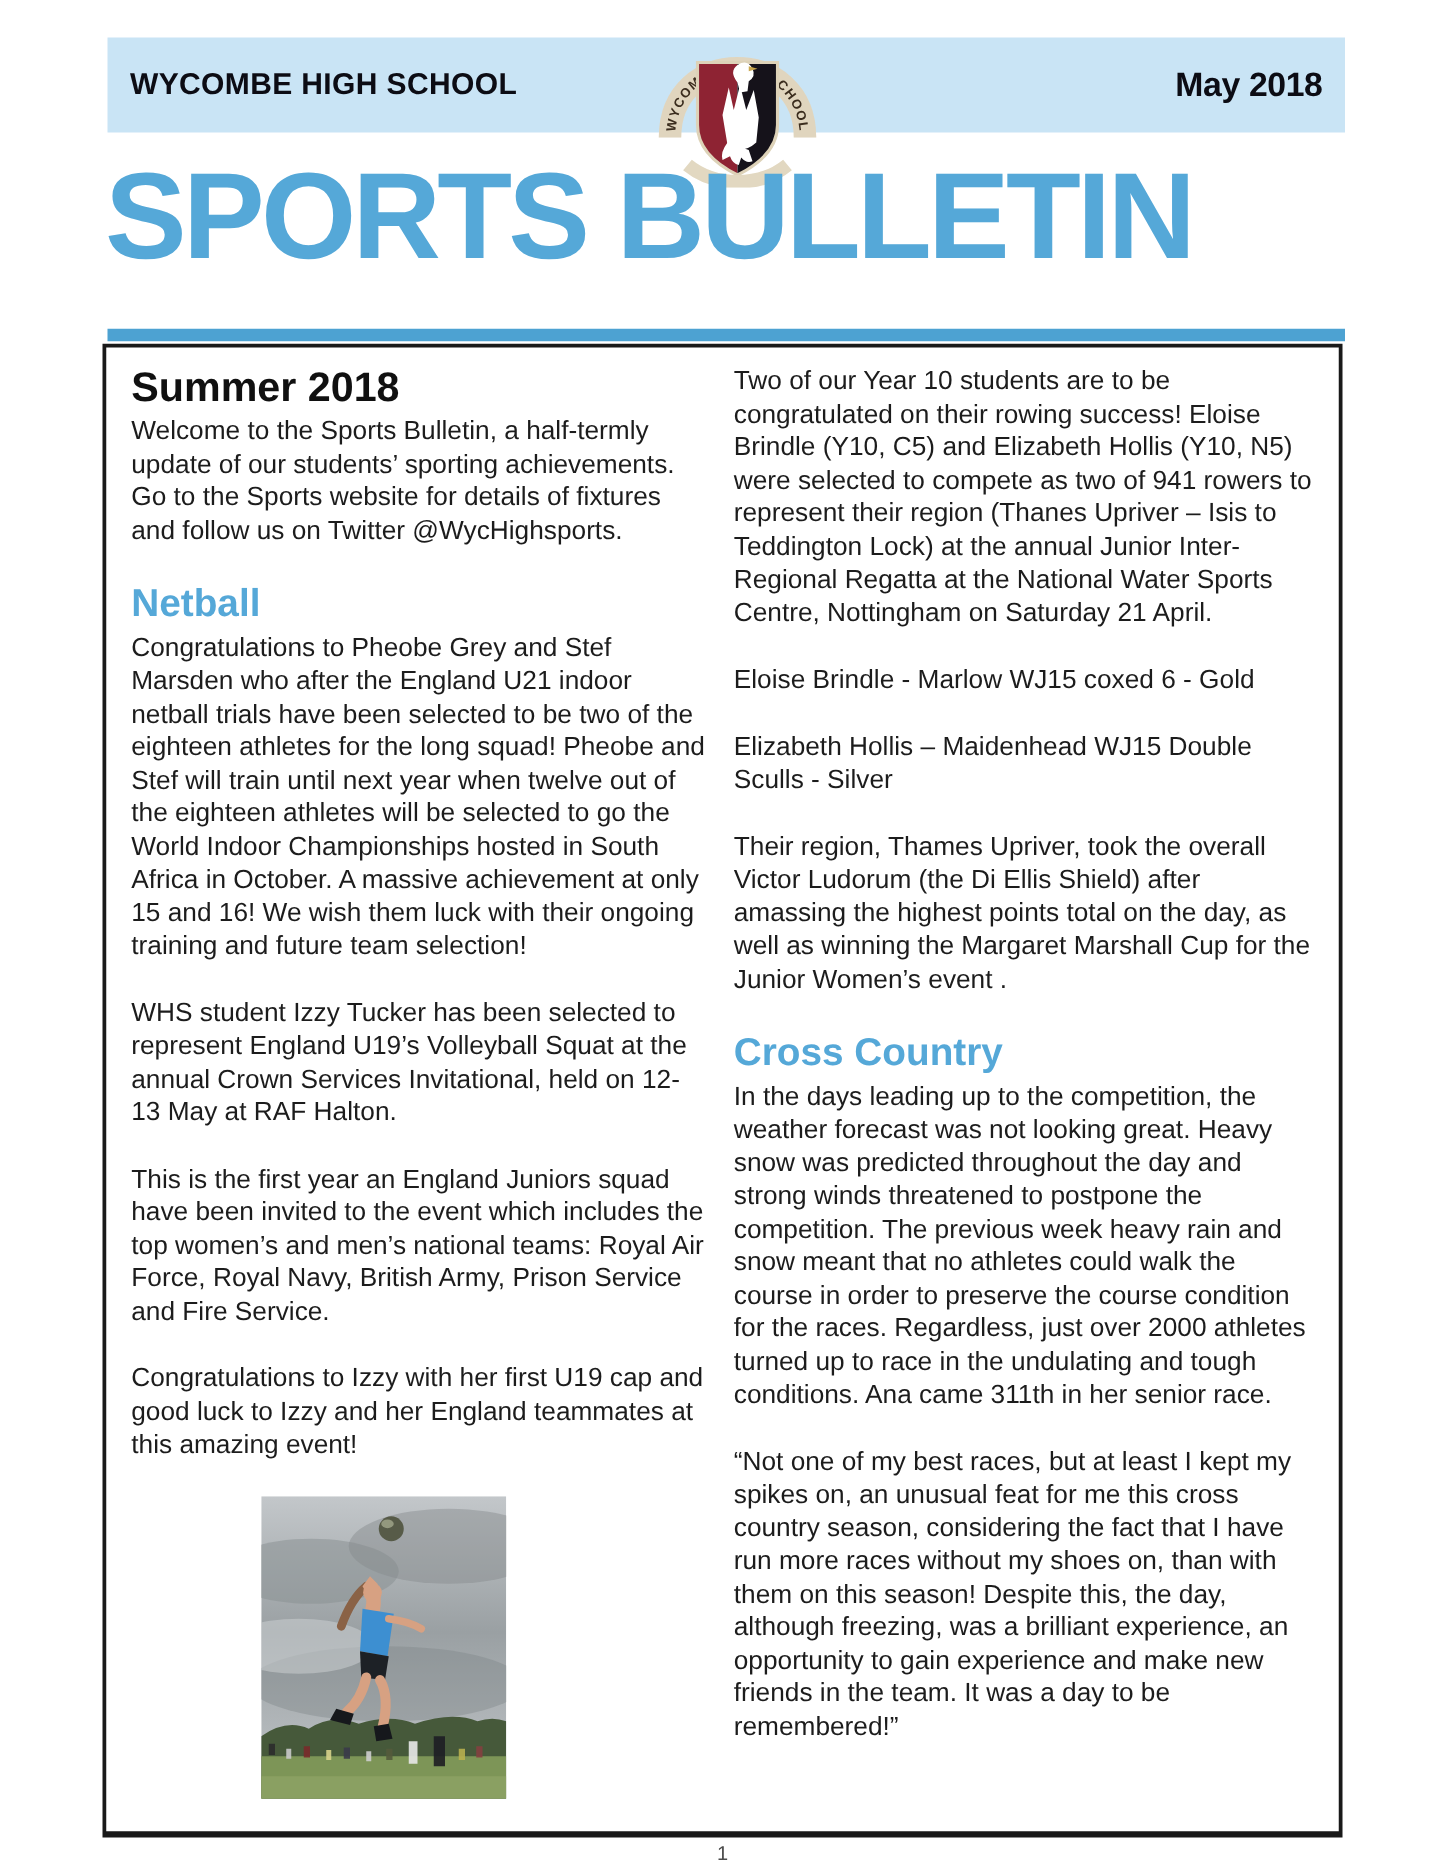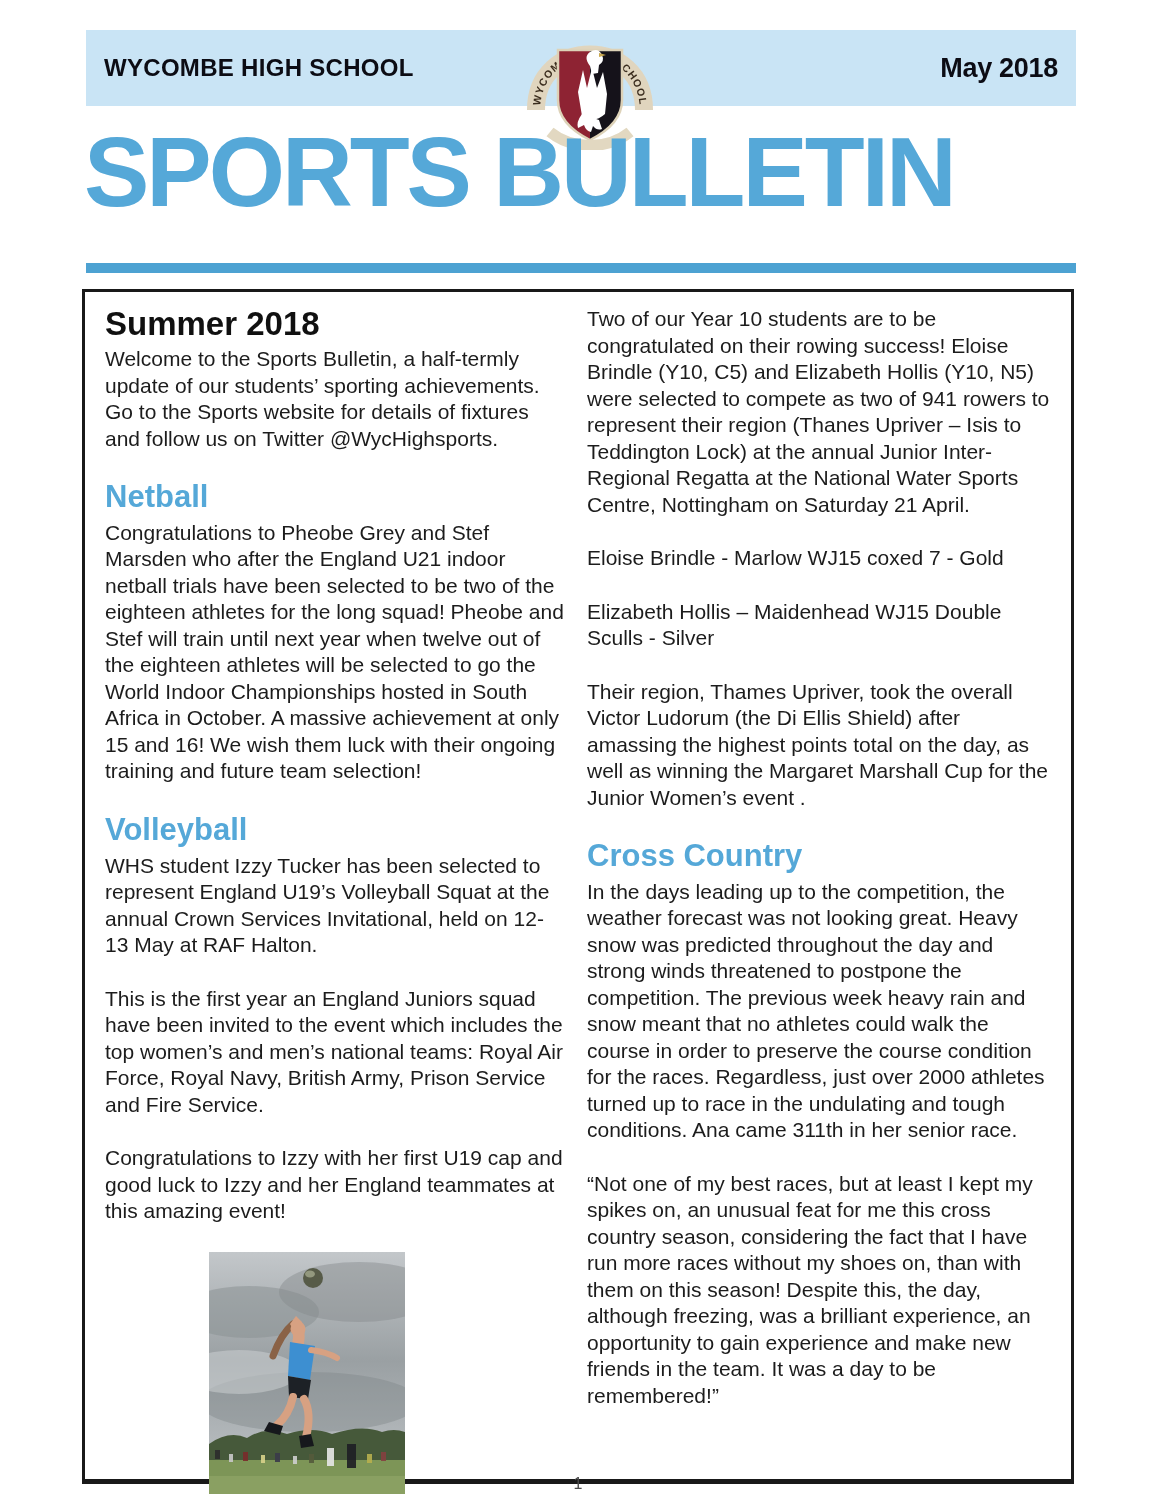--- a/index.html
+++ b/index.html
@@ -22,21 +22,21 @@
   
   .title{
     position:absolute;left:84px;top:123px;width:994px;margin:0;
     font-size:98px;font-weight:bold;color:#55a8d8;letter-spacing:-3px;
     line-height:1;white-space:nowrap;
   }
   .divider{position:absolute;left:86px;top:263px;width:990px;height:10px;background:#4da2d2;}
 
   
   .content-box{
-    position:absolute;left:82px;top:289px;width:992px;height:1195px;
+    position:absolute;left:82px;top:275px;width:992px;height:1195px;
     border:3px solid #191919;border-bottom-width:5px;box-sizing:border-box;background:#fff;
   }
   .col{position:absolute;top:14px;}
   .col.left{left:20px;width:462px;}
   .col.right{left:502px;width:468px;}
 
   p.body{font-size:21px;line-height:26.5px;margin:0 0 27px;color:#1c1c1c;}
   .h-black{font-size:33px;font-weight:bold;color:#101010;margin:0 0 4px;line-height:1.1;}
   .h-sc{
     font-size:32px;font-weight:bold;color:#1b7ac9;font-variant:small-caps;
@@ -97,21 +97,20 @@
 
   <div class="content-box">
 
     <div class="col left">
       <h2 class="h-black">Summer 2018</h2>
       <p class="body">Welcome to the Sports Bulletin, a half-termly update of our students’ sporting achievements. Go to the Sports website for details of fixtures and follow us on Twitter @WycHighsports.</p>
 
       <h2 class="h-blue tight">Netball</h2>
       <p class="body">Congratulations to Pheobe Grey and Stef Marsden who after the England U21 indoor netball trials have been selected to be two of the eighteen athletes for the long squad! Pheobe and Stef will train until next year when twelve out of the eighteen athletes will be selected to go the World Indoor Championships hosted in South Africa in October. A massive achievement at only 15 and 16! We wish them luck with their ongoing training and future team selection!</p>
 
-      <h2 class="h-blue after-p">Volleyball</h2>
       <p class="body">WHS student Izzy Tucker has been selected to represent England U19’s Volleyball Squat at the annual Crown Services Invitational, held on 12-13 May at RAF Halton.</p>
       <p class="body">This is the first year an England Juniors squad have been invited to the event which includes the top women’s and men’s national teams: Royal Air Force, Royal Navy, British Army, Prison Service and Fire Service.</p>
       <p class="body">Congratulations to Izzy with her first U19 cap and good luck to Izzy and her England teammates at this amazing event!</p>
 
       <svg class="photo" viewBox="0 0 196 242">
         <defs>
           <linearGradient id="sky" x1="0" y1="0" x2="0" y2="1">
             <stop offset="0" stop-color="#c3c7ca"></stop>
             <stop offset="0.45" stop-color="#9aa0a3"></stop>
             <stop offset="0.8" stop-color="#b4b9bc"></stop>
@@ -154,21 +153,21 @@
           <path d="M84,145 q-4,18 -16,28" stroke="#d7a182" stroke-width="8" fill="none" stroke-linecap="round"></path>
           <path d="M95,147 q8,14 2,38" stroke="#d7a182" stroke-width="8" fill="none" stroke-linecap="round"></path>
           <path d="M60,170 l14,4 -3,9 -16,-4 Z" fill="#16181c"></path>
           <path d="M90,184 l12,-2 3,12 -13,2 Z" fill="#16181c"></path>
         </g>
       </svg>
     </div>
 
     <div class="col right">
       <p class="body">Two of our Year 10 students are to be congratulated on their rowing success! Eloise Brindle (Y10, C5) and Elizabeth Hollis (Y10, N5) were selected to compete as two of 941 rowers to represent their region (Thanes Upriver – Isis to Teddington Lock) at  the annual Junior Inter-Regional Regatta at the National Water Sports Centre, Nottingham on Saturday 21 April.</p>
-      <p class="body">Eloise Brindle - Marlow WJ15 coxed 7 - Gold</p>
+      <p class="body">Eloise Brindle - Marlow WJ15 coxed 6 - Gold</p>
       <p class="body">Elizabeth Hollis – Maidenhead WJ15 Double Sculls - Silver</p>
       <p class="body">Their region, Thames Upriver,  took the overall Victor Ludorum (the Di Ellis Shield) after amassing the highest points total on the day, as well as winning the Margaret Marshall Cup for the Junior Women’s event .</p>
 
       <h2 class="h-blue after-p">Cross Country</h2>
       <p class="body">In the days leading up to the competition, the weather forecast was not looking great. Heavy snow was predicted throughout the day and strong winds threatened to postpone the competition. The previous week heavy rain and snow meant that no athletes could walk the course in order to preserve the course condition for the races. Regardless, just over 2000 athletes turned up to race in the undulating and tough conditions. Ana came 311th in her senior race.</p>
       <p class="body">“Not one of my best races, but at least I kept my spikes on, an unusual feat for me this cross country season, considering the fact that I have run more races without my shoes on, than with them on this season! Despite this, the day, although freezing, was a brilliant experience, an opportunity to gain experience and make new friends in the team. It was a day to be remembered!”</p>
 
     </div>
   </div>
 

